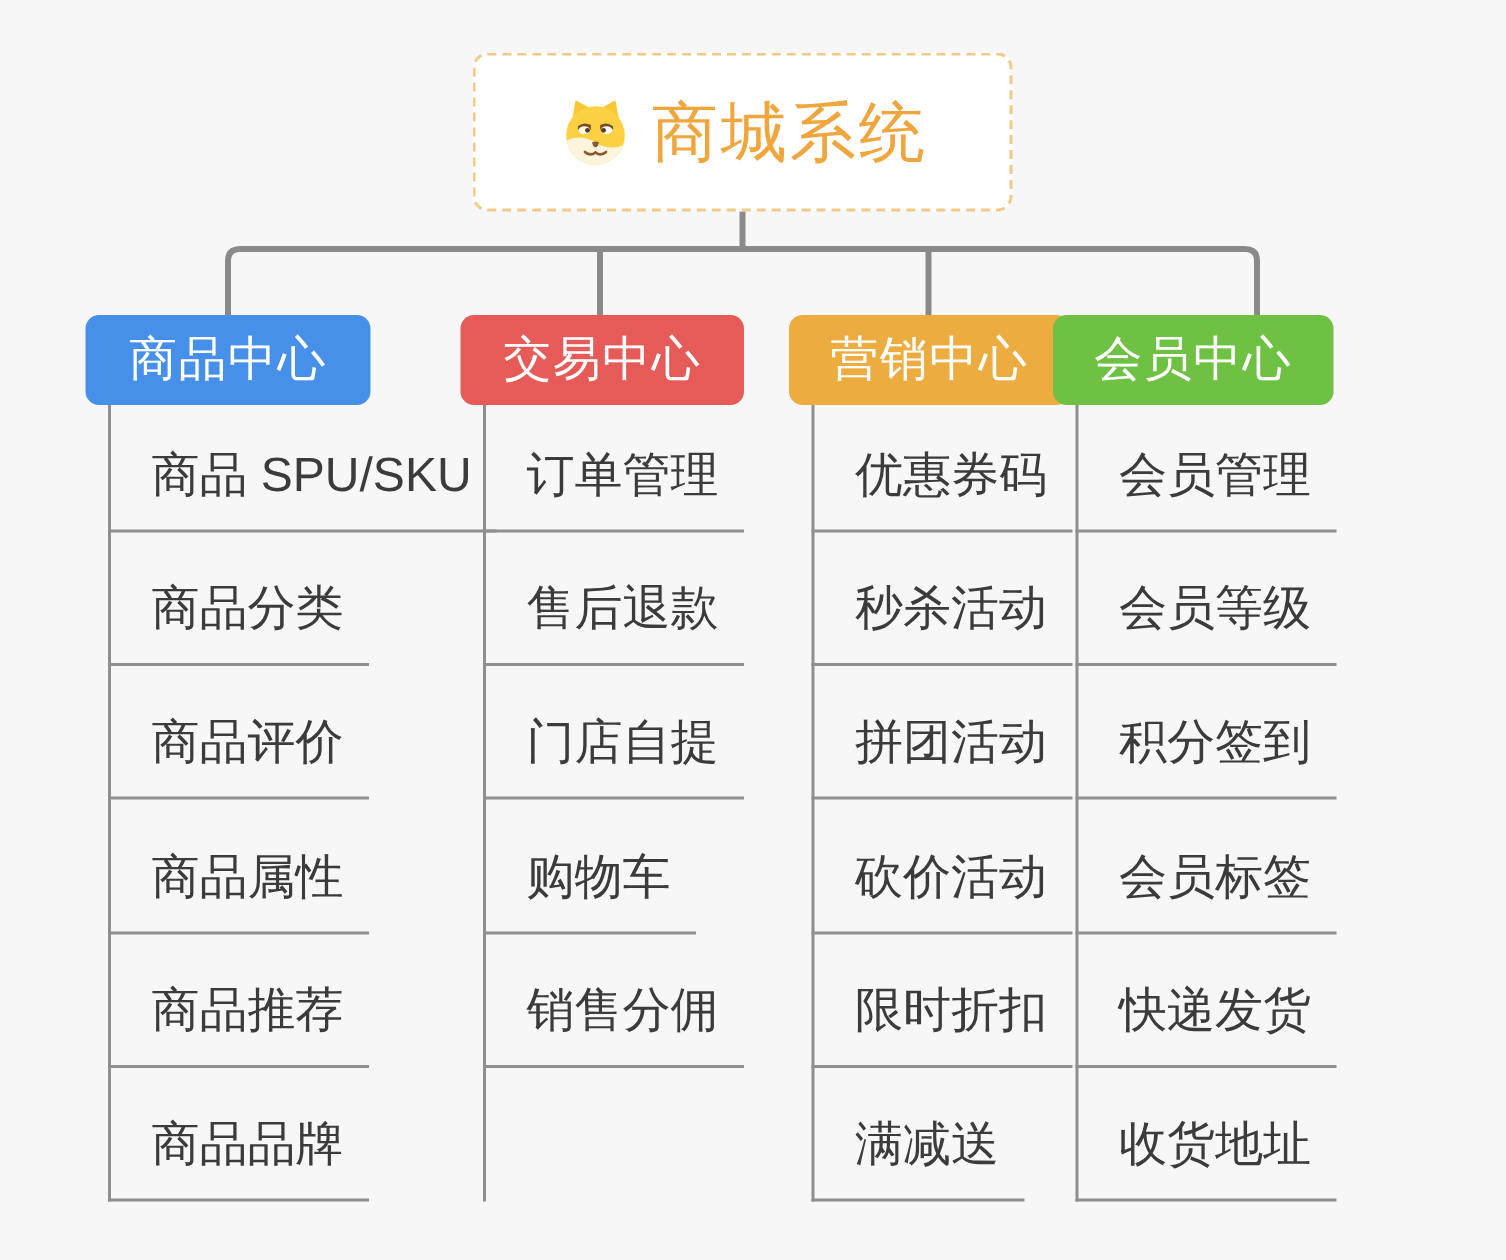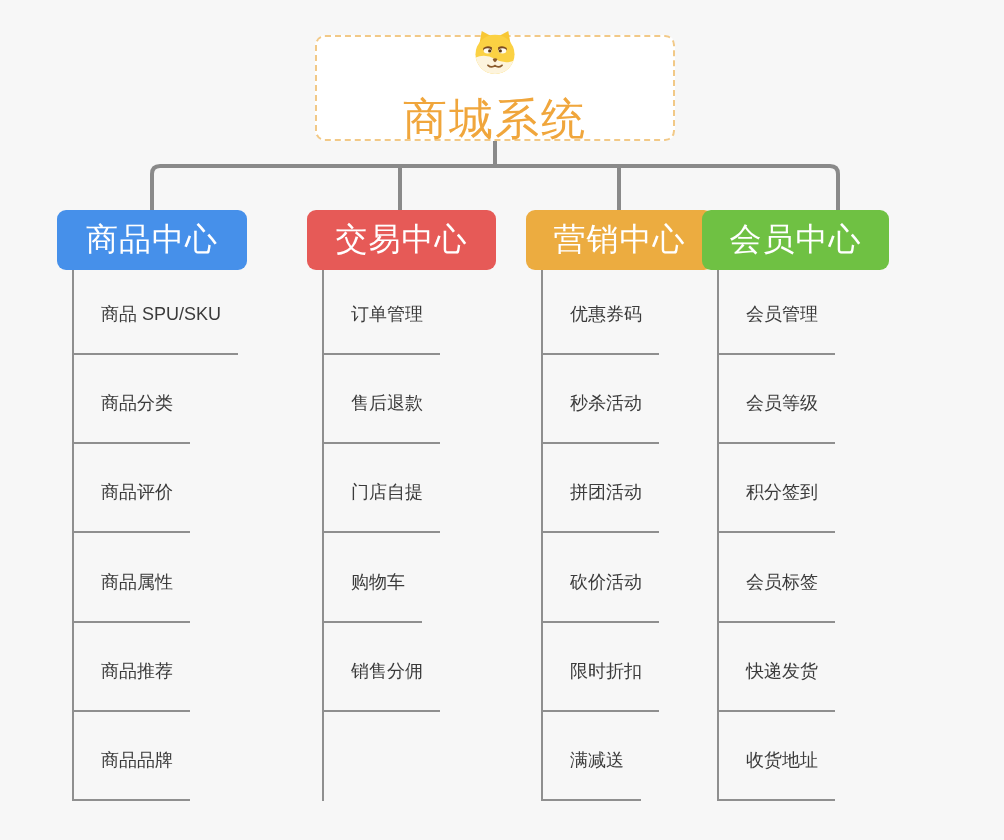--- a/index.html
+++ b/index.html
@@ -15,21 +15,21 @@
   }
   
   .connectors{position:absolute;left:0;top:0;width:1004px;height:840px;pointer-events:none;}
   
   .root-node{
     position:absolute;left:315px;top:35px;width:360px;height:106px;
     background:#ffffff;
     border:2px dashed #f2c987;
     border-radius:10px;
     box-sizing:border-box;
-    display:flex;align-items:center;justify-content:center;gap:13px;flex-direction:column;
+    display:flex;align-items:center;justify-content:center;gap:13px;
   }
   .root-label{
     font-size:44px;
     letter-spacing:2px;
     color:#f0a63c;
     font-weight:400;
     white-space:nowrap;
   }
   .root-icon{width:50px;height:50px;flex:0 0 auto;}
   
@@ -48,23 +48,23 @@
     left:15px;top:60px;
     width:2px;height:531px;
     background:#8f8f8f;
   }
   .children{position:absolute;left:0;top:60px;right:0;}
   .row{position:relative;height:89.2px;}
   .row:first-child{height:85px;}
   .child-label{
     position:absolute;left:15px;bottom:0;
     white-space:nowrap;
-    font-size:18px;
+    font-size:32px;
     color:#3b3b3b;
-    padding:0 17px 27px 29px;
+    padding:0 17px 14px 29px;
     border-bottom:2px solid #8f8f8f;
   }
   .b0{left:57px;width:190px;}
   .b1{left:307px;width:189px;}
   .b2{left:526px;width:187px;text-align:right;}
   .b3{left:702px;width:187px;}
 </style>
 </head>
 <body>
 

